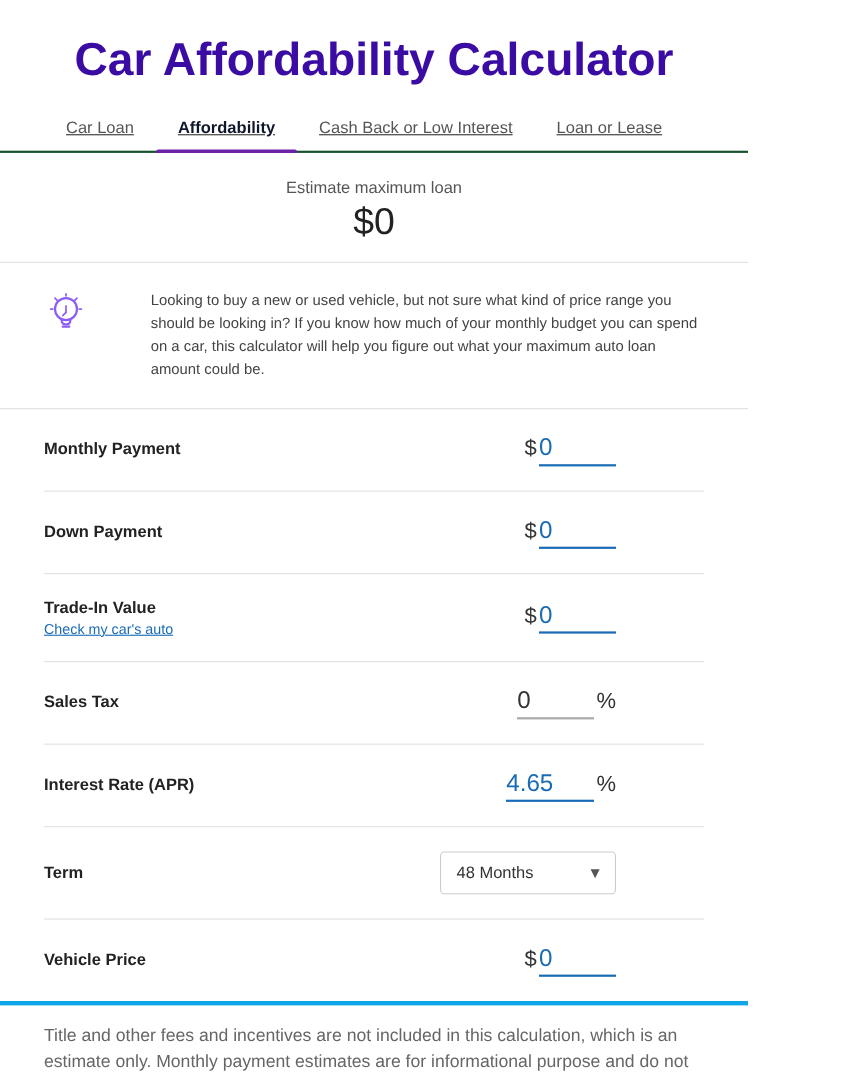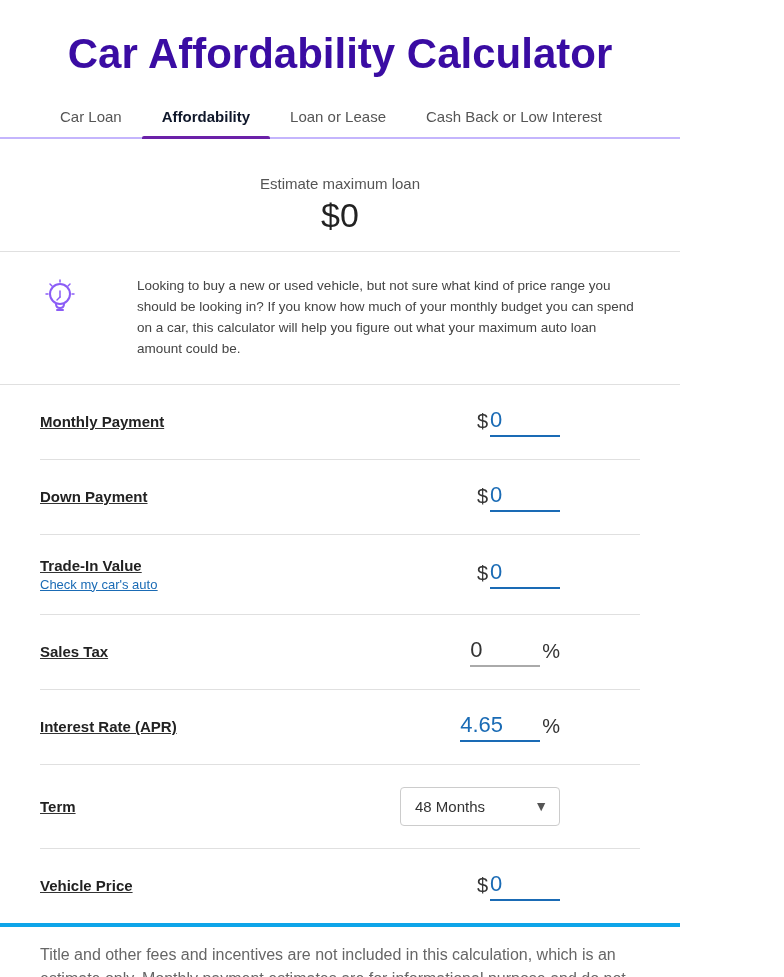--- a/index.html
+++ b/index.html
@@ -21,23 +21,24 @@
       text-align: center;
       font-size: 42px;
       font-weight: 800;
       color: #3a0ca3;
       padding: 30px 20px 20px;
     }
 
     
     .tabs-container {
       display: flex;
-      border-bottom: 2px solid #c4b5fd;
+      border-bottom: 2px solid #14532d;
       padding: 0 40px;
-      margin-bottom: 16px;
+      margin-bottom: 3px;
+      text-decoration: underline;
     }
 
     .tab-item {
       padding: 10px 20px 12px;
       font-size: 15px;
       color: #555;
       cursor: pointer;
       position: relative;
       white-space: nowrap;
     }
@@ -114,21 +115,20 @@
     }
 
     .form-row:last-child {
       border-bottom: none;
       gap: 33px;
     }
 
     .field-label-group {
       width: 220px;
       flex-shrink: 0;
-      text-decoration: underline;
     }
 
     .field-label {
       font-size: 15px;
       font-weight: 600;
       color: #222;
       display: block;
     }
 
     .field-sublabel {
@@ -223,24 +223,24 @@
   <h1 class="page-title">Car Affordability Calculator</h1>
 
   <div class="tabs-container">
     <div class="tab-item">
       <span>Car Loan</span>
     </div>
     <div class="tab-item active">
       <span>Affordability</span>
     </div>
     <div class="tab-item">
+      <span>Cash Back or Low Interest</span>
+    </div>
+    <div class="tab-item">
       <span>Loan or Lease</span>
-    </div>
-    <div class="tab-item">
-      <span>Cash Back or Low Interest</span>
     </div>
   </div>
 
   <div class="estimate-section">
     <div class="estimate-label">Estimate maximum loan</div>
     <div class="estimate-value">$0</div>
   </div>
 
   <div class="info-section">
     <div class="lightbulb-icon">

